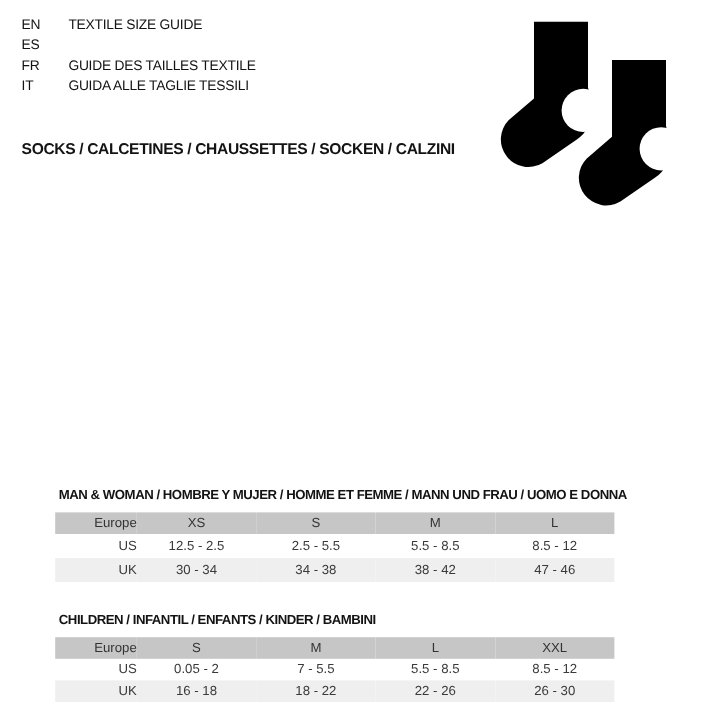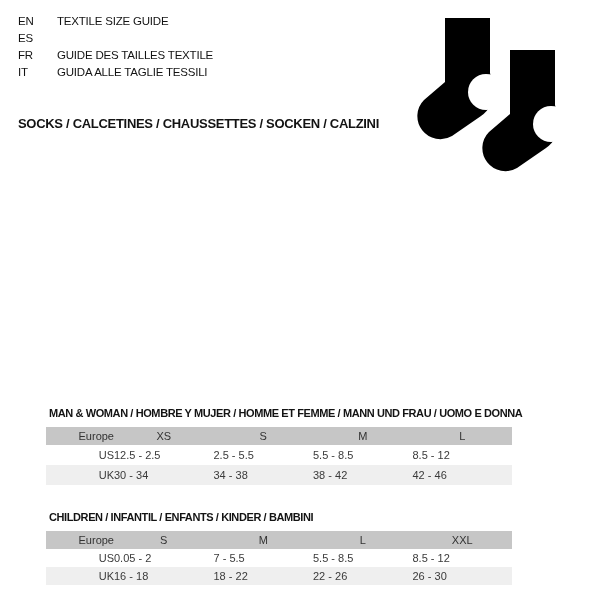--- a/index.html
+++ b/index.html
@@ -61,21 +61,21 @@
   table.sizes th {
     background: var(--header-row-bg, #c6c6c6);
     height: 18px;
     font-weight: normal;
     text-align: center;
     color: #333333;
     padding: 0;
   }
   table.sizes td {
     height: 20px;
-    text-align: left;
+    text-align: center;
     color: #3a3a3a;
     padding: 0;
   }
   table.sizes.compact td { height: 18px; }
   table.sizes th:first-child,
   table.sizes td:first-child { text-align: right; padding-left: 5px; }
   table.sizes tbody tr.row-alt { background: var(--alt-row-bg, #efefef); }
 </style>
 </head>
 <body>
@@ -138,21 +138,21 @@
           <td>12.5 - 2.5</td>
           <td>2.5 - 5.5</td>
           <td>5.5 - 8.5</td>
           <td>8.5 - 12</td>
         </tr>
         <tr class="row-alt">
           <td>UK</td>
           <td>30 - 34</td>
           <td>34 - 38</td>
           <td>38 - 42</td>
-          <td>42 - 46</td>
+          <td>47 - 46</td>
         </tr>
       </tbody>
     </table>
   </section>
 
   <section class="size-table" style="top:511px;">
     <h2 class="size-table-title">CHILDREN / INFANTIL / ENFANTS / KINDER / BAMBINI</h2>
     <table class="sizes compact">
       <colgroup>
           <col class="label-col">

